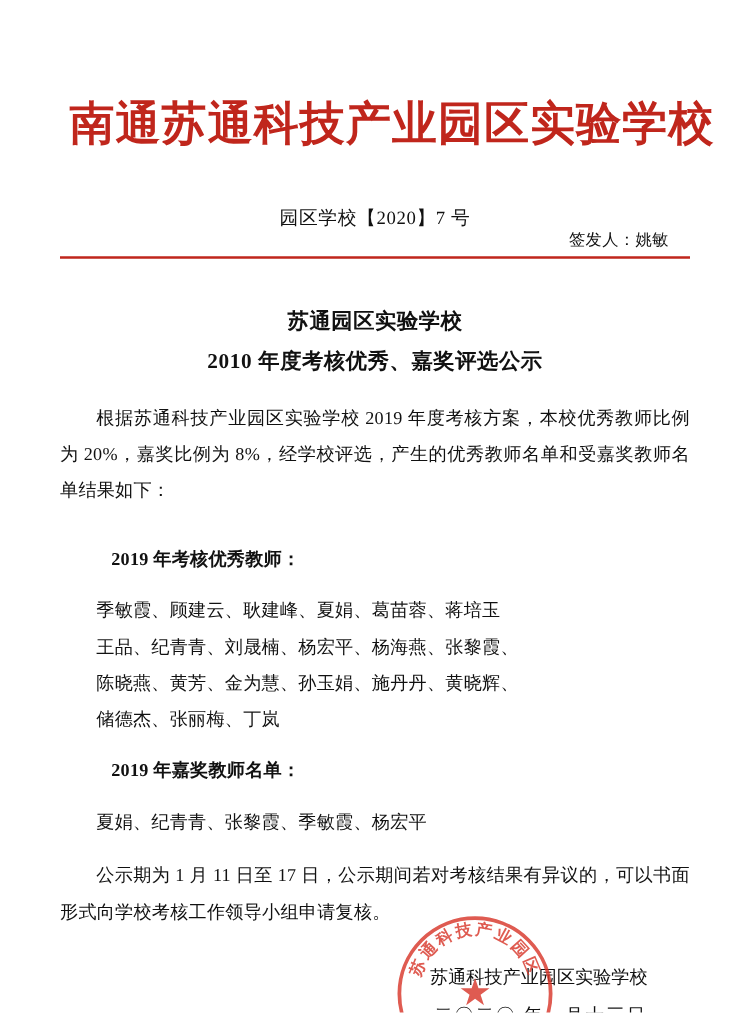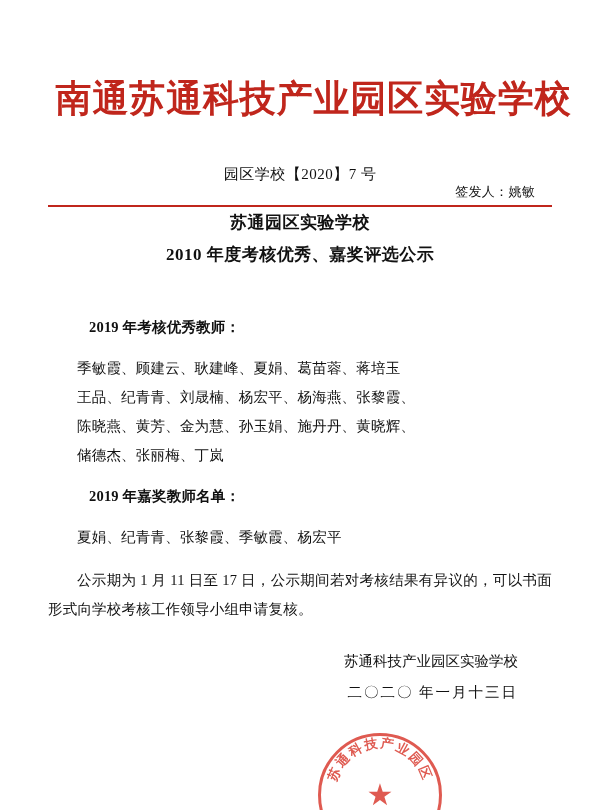--- a/index.html
+++ b/index.html
@@ -59,20 +59,21 @@
 
   .red-rule {
     margin-top: 14px;
     height: 2px;
     background: #c0261c;
     width: 100%;
   }
 
   
   .title-block {
+    margin-top: 34px;
     text-align: center;
   }
   .title-line {
     font-size: 17px;
     font-weight: bold;
     line-height: 1.9;
     letter-spacing: 0.5px;
   }
 
   
@@ -163,20 +164,21 @@
   </div>
 
   <div class="red-rule"></div>
 
   <div class="title-block">
     <div class="title-line">苏通园区实验学校</div>
     <div class="title-line">2010 年度考核优秀、嘉奖评选公示</div>
   </div>
 
   <div class="body-text">
+    <p class="para">根据苏通科技产业园区实验学校 2019 年度考核方案，本校优秀教师比例为 20%，嘉奖比例为 8%，经学校评选，产生的优秀教师名单和受嘉奖教师名单结果如下：</p>
 
     <div class="gap"></div>
 
     <p class="sect-head">2019 年考核优秀教师：</p>
     <p class="namelist">季敏霞、顾建云、耿建峰、夏娟、葛苗蓉、蒋培玉</p>
     <p class="namelist">王品、纪青青、刘晟楠、杨宏平、杨海燕、张黎霞、</p>
     <p class="namelist">陈晓燕、黄芳、金为慧、孙玉娟、施丹丹、黄晓辉、</p>
     <p class="namelist">储德杰、张丽梅、丁岚</p>
 
     <p class="sect-head">2019 年嘉奖教师名单：</p>

